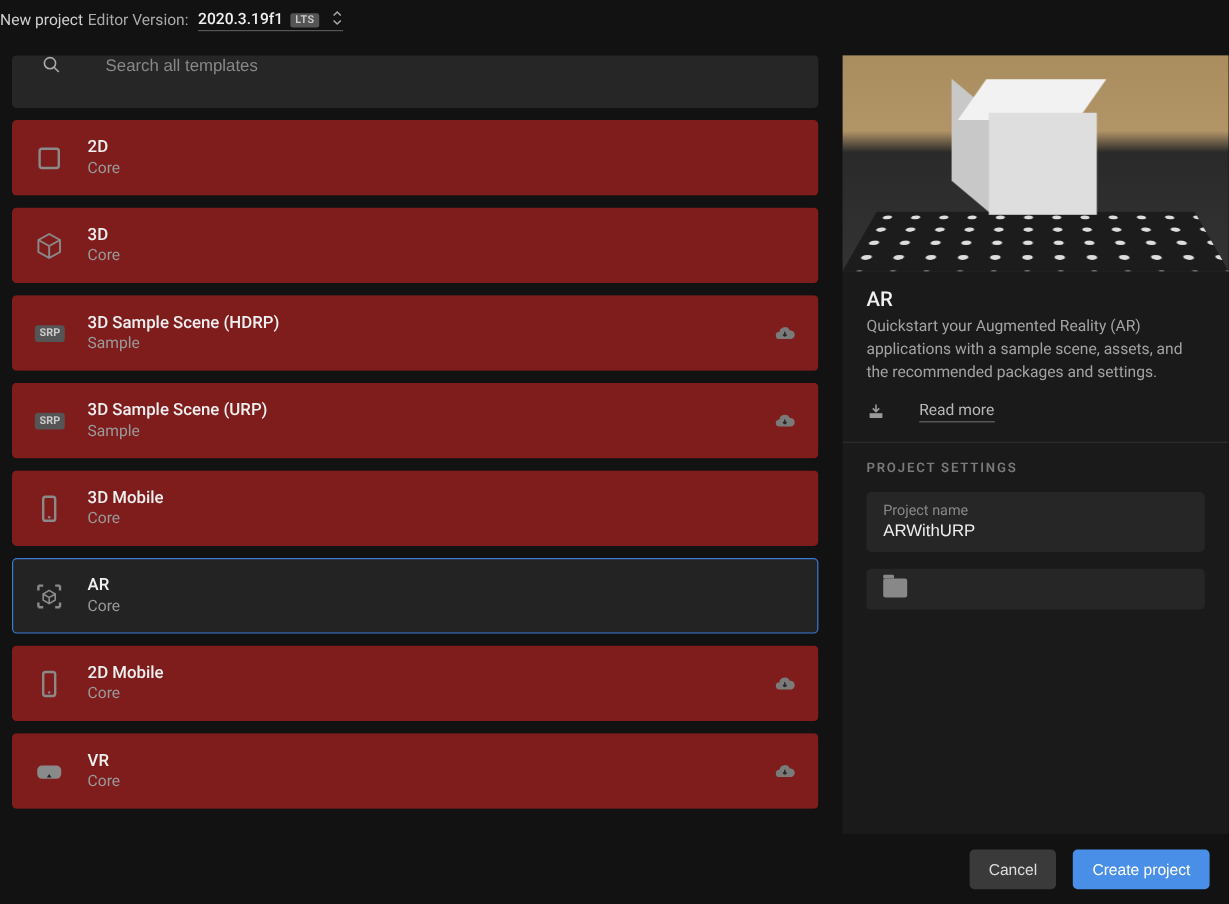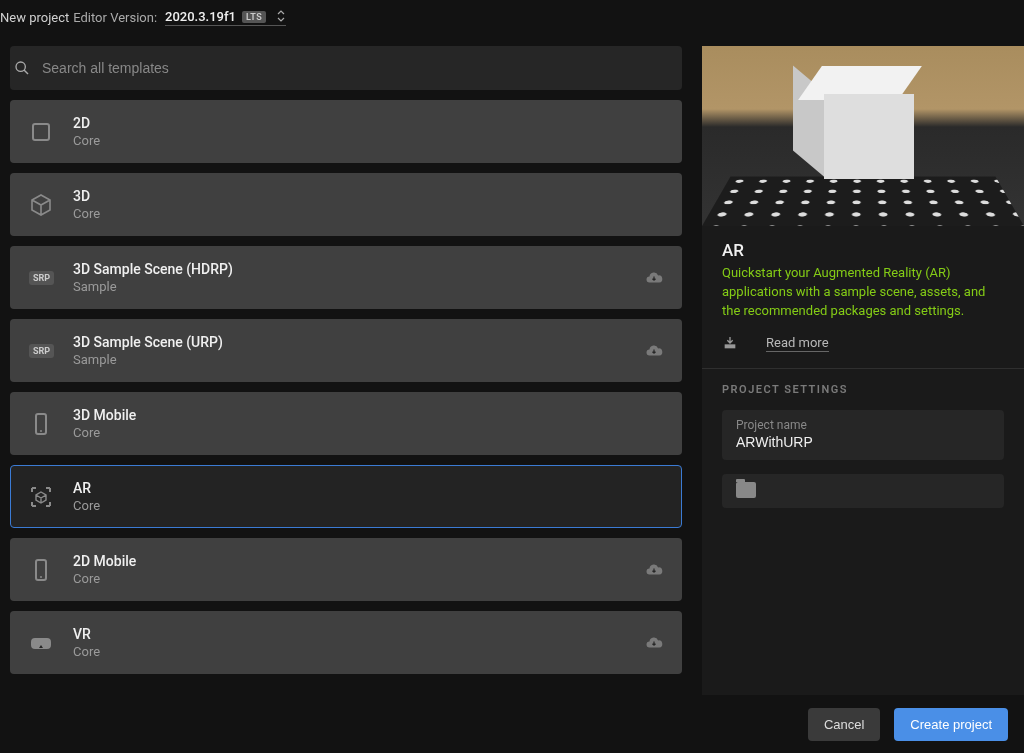--- a/index.html
+++ b/index.html
@@ -70,36 +70,37 @@
   padding: 0 12px 0 10px;
 }
 .left-scroll::-webkit-scrollbar { width: 8px; }
 .left-scroll::-webkit-scrollbar-track { background: transparent; }
 .left-scroll::-webkit-scrollbar-thumb { background: #3a3a3a; border-radius: 4px; }
 .search-bar {
   background: #262626;
   border-radius: 4px;
   height: 44px;
   display: flex;
-  align-items: center;
-  padding: 0 4px;
+  align-items: flex-start;
+  padding: 0 25px;
   margin: 0 8px 10px 0px;
+  gap: 25px;
 }
 .search-icon-svg { width: 16px; height: 16px; color: #aaa; margin-right: 12px; flex-shrink: 0; }
 .search-input {
   background: none;
   border: none;
   outline: none;
   color: #ddd;
   font-size: 14px;
   flex: 1;
 }
 .search-input::placeholder { color: #888; }
 .template-item {
-  background: #404040;
+  background: #7f1d1d;
   border-radius: 4px;
   margin: 0 8px 10px 0px;
   padding: 14px 18px;
   display: flex;
   align-items: center;
   gap: 16px;
   cursor: pointer;
   border: 1px solid transparent;
 }
 .template-item.selected {
@@ -174,21 +175,21 @@
   background-size: 28px 24px;
   background-position: 0 0;
   transform: perspective(400px) rotateX(55deg);
   transform-origin: bottom;
 }
 .detail-body {
   padding: 14px 20px 16px 20px;
   border-bottom: 1px solid #2f2f2f;
 }
 .detail-title { font-size: 17px; font-weight: 500; color: #f0f0f0; margin-bottom: 4px; }
-.detail-desc { font-size: 13px; color: #84cc16; line-height: 1.45; }
+.detail-desc { font-size: 13px; color: #a3a3a3; line-height: 1.45; }
 .read-more-row {
   display: flex;
   align-items: center;
   gap: 28px;
   margin-top: 14px;
 }
 .share-icon { width: 16px; height: 16px; color: #999; }
 .read-more-link {
   color: #b8b8b8;
   font-size: 13px;

